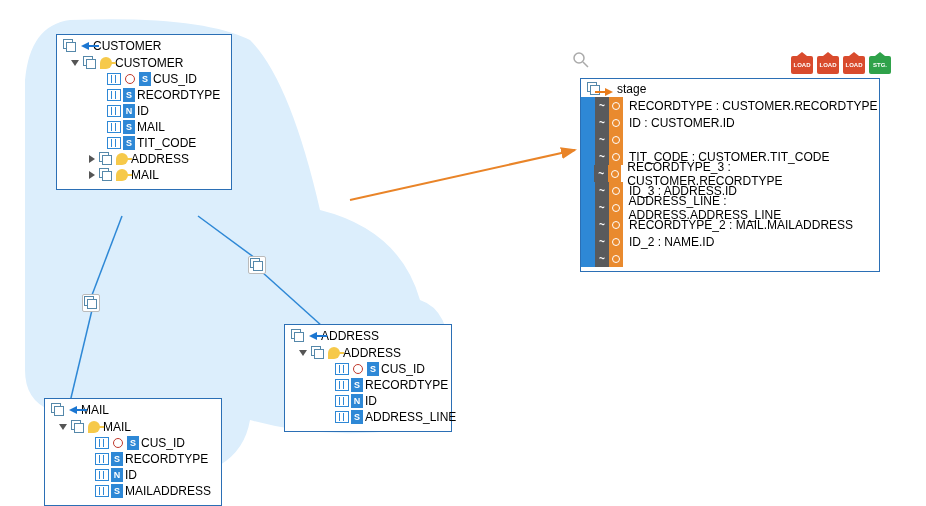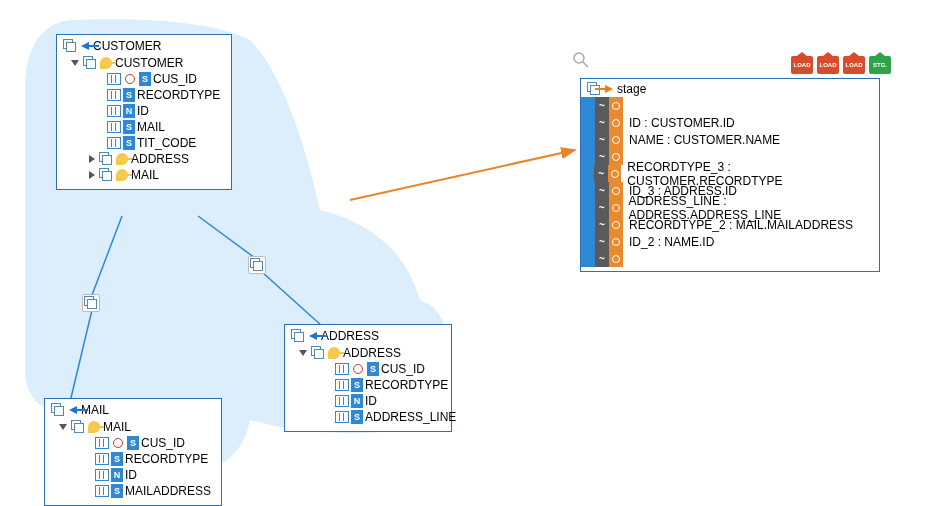--- a/index.html
+++ b/index.html
@@ -100,21 +100,21 @@
   .link-label-icon {
     position: absolute; width:18px; height:18px; z-index:3;
     background:#fff; border:1px solid #bbb; border-radius:2px;
     display:flex; align-items:center; justify-content:center;
   }
   .target-node {
     position:absolute; border:1px solid #2b6fb5; background:#fff; z-index:2;
     padding: 2px 0 4px 0;
     width: 300px;
   }
-  .target-header { display:flex; align-items:center; gap:4px; padding: 1px 6px; }
+  .target-header { display:flex; align-items:flex-end; gap:4px; padding: 1px 6px; }
   .db-ico {
     width:16px; height:14px; position:relative;
     border:1px solid #f3a93c; background:#f7c56a; border-radius:2px;
   }
   .db-ico::before{ content:""; position:absolute; left:1px; top:3px; width:12px; height:1px; background:#fff; }
   .db-ico::after{ content:""; position:absolute; left:1px; top:7px; width:12px; height:1px; background:#fff; }
   .target-rows { display:flex; flex-direction:column; }
   .target-row { display:flex; align-items:center; height:17px; }
   .strip { width:14px; height:17px; display:flex; align-items:center; justify-content:center; }
   .strip.c1 { background:#2e88d6; }
@@ -380,43 +380,44 @@
     <span class="arrow-right-orange"></span>
     <span>stage</span>
   </div>
   <div class="target-rows">
     <div class="target-row">
         <span class="strip c1"></span>
         <span class="strip c2">~</span>
         <span class="strip c3">
           <span class="k"></span>
         </span>
+        <span class="target-text">RECORDTYPE : CUSTOMER.RECORDTYPE</span>
       </div>
     <div class="target-row">
         <span class="strip c1"></span>
         <span class="strip c2">~</span>
         <span class="strip c3">
           <span class="k"></span>
         </span>
         <span class="target-text">ID : CUSTOMER.ID</span>
       </div>
     <div class="target-row">
         <span class="strip c1"></span>
         <span class="strip c2">~</span>
         <span class="strip c3">
           <span class="k"></span>
         </span>
-        <span class="target-text">NAME : CUSTOMER.NAME</span>
-      </div>
-    <div class="target-row">
-        <span class="strip c1"></span>
-        <span class="strip c2">~</span>
-        <span class="strip c3">
-          <span class="k"></span>
-        </span>
+      </div>
+    <div class="target-row">
+        <span class="strip c1"></span>
+        <span class="strip c2">~</span>
+        <span class="strip c3">
+          <span class="k"></span>
+        </span>
+        <span class="target-text">TIT_CODE : CUSTOMER.TIT_CODE</span>
       </div>
     <div class="target-row">
         <span class="strip c1"></span>
         <span class="strip c2">~</span>
         <span class="strip c3">
           <span class="k"></span>
         </span>
         <span class="target-text">RECORDTYPE_3 : CUSTOMER.RECORDTYPE</span>
       </div>
     <div class="target-row">

